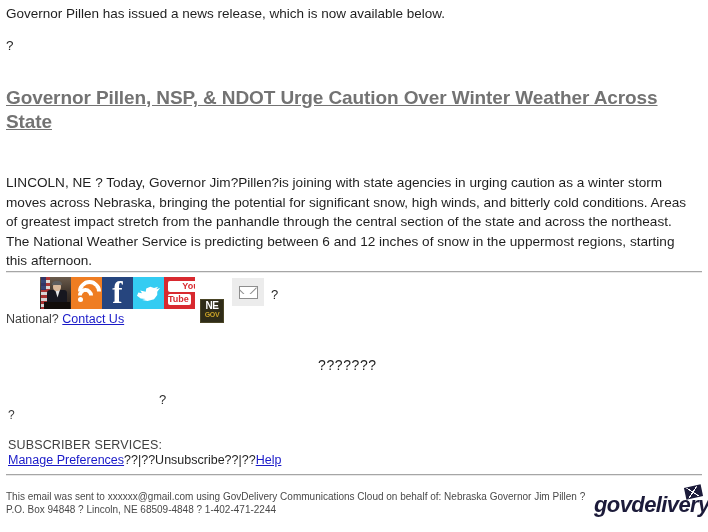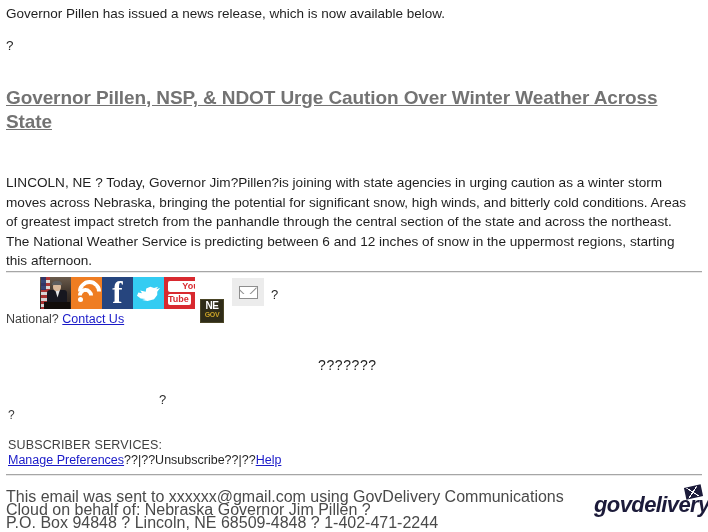--- a/index.html
+++ b/index.html
@@ -265,21 +265,21 @@
   
   .footer-wrap {
     position: absolute;
     left: 6px; right: 6px; top: 474px;
   }
   .footer-inner {
     display: flex; align-items: flex-start; justify-content: space-between;
     margin-top: 14px;
   }
   .footer-text {
-    font-size: 16px; line-height: 13px; color: #4a4a4a;
+    font-size: 10px; line-height: 13px; color: #4a4a4a;
     max-width: 580px;
   }
   .gd-logo {
     position: relative; width: 108px; height: 36px; flex: 0 0 auto;
     margin-top: -4px;
   }
   .gd-logo .gd-text {
     position:absolute; left: 0; bottom: 4px;
     font-family: "Liberation Sans", sans-serif;
     font-size: 22px; font-weight: bold; font-style: italic;

